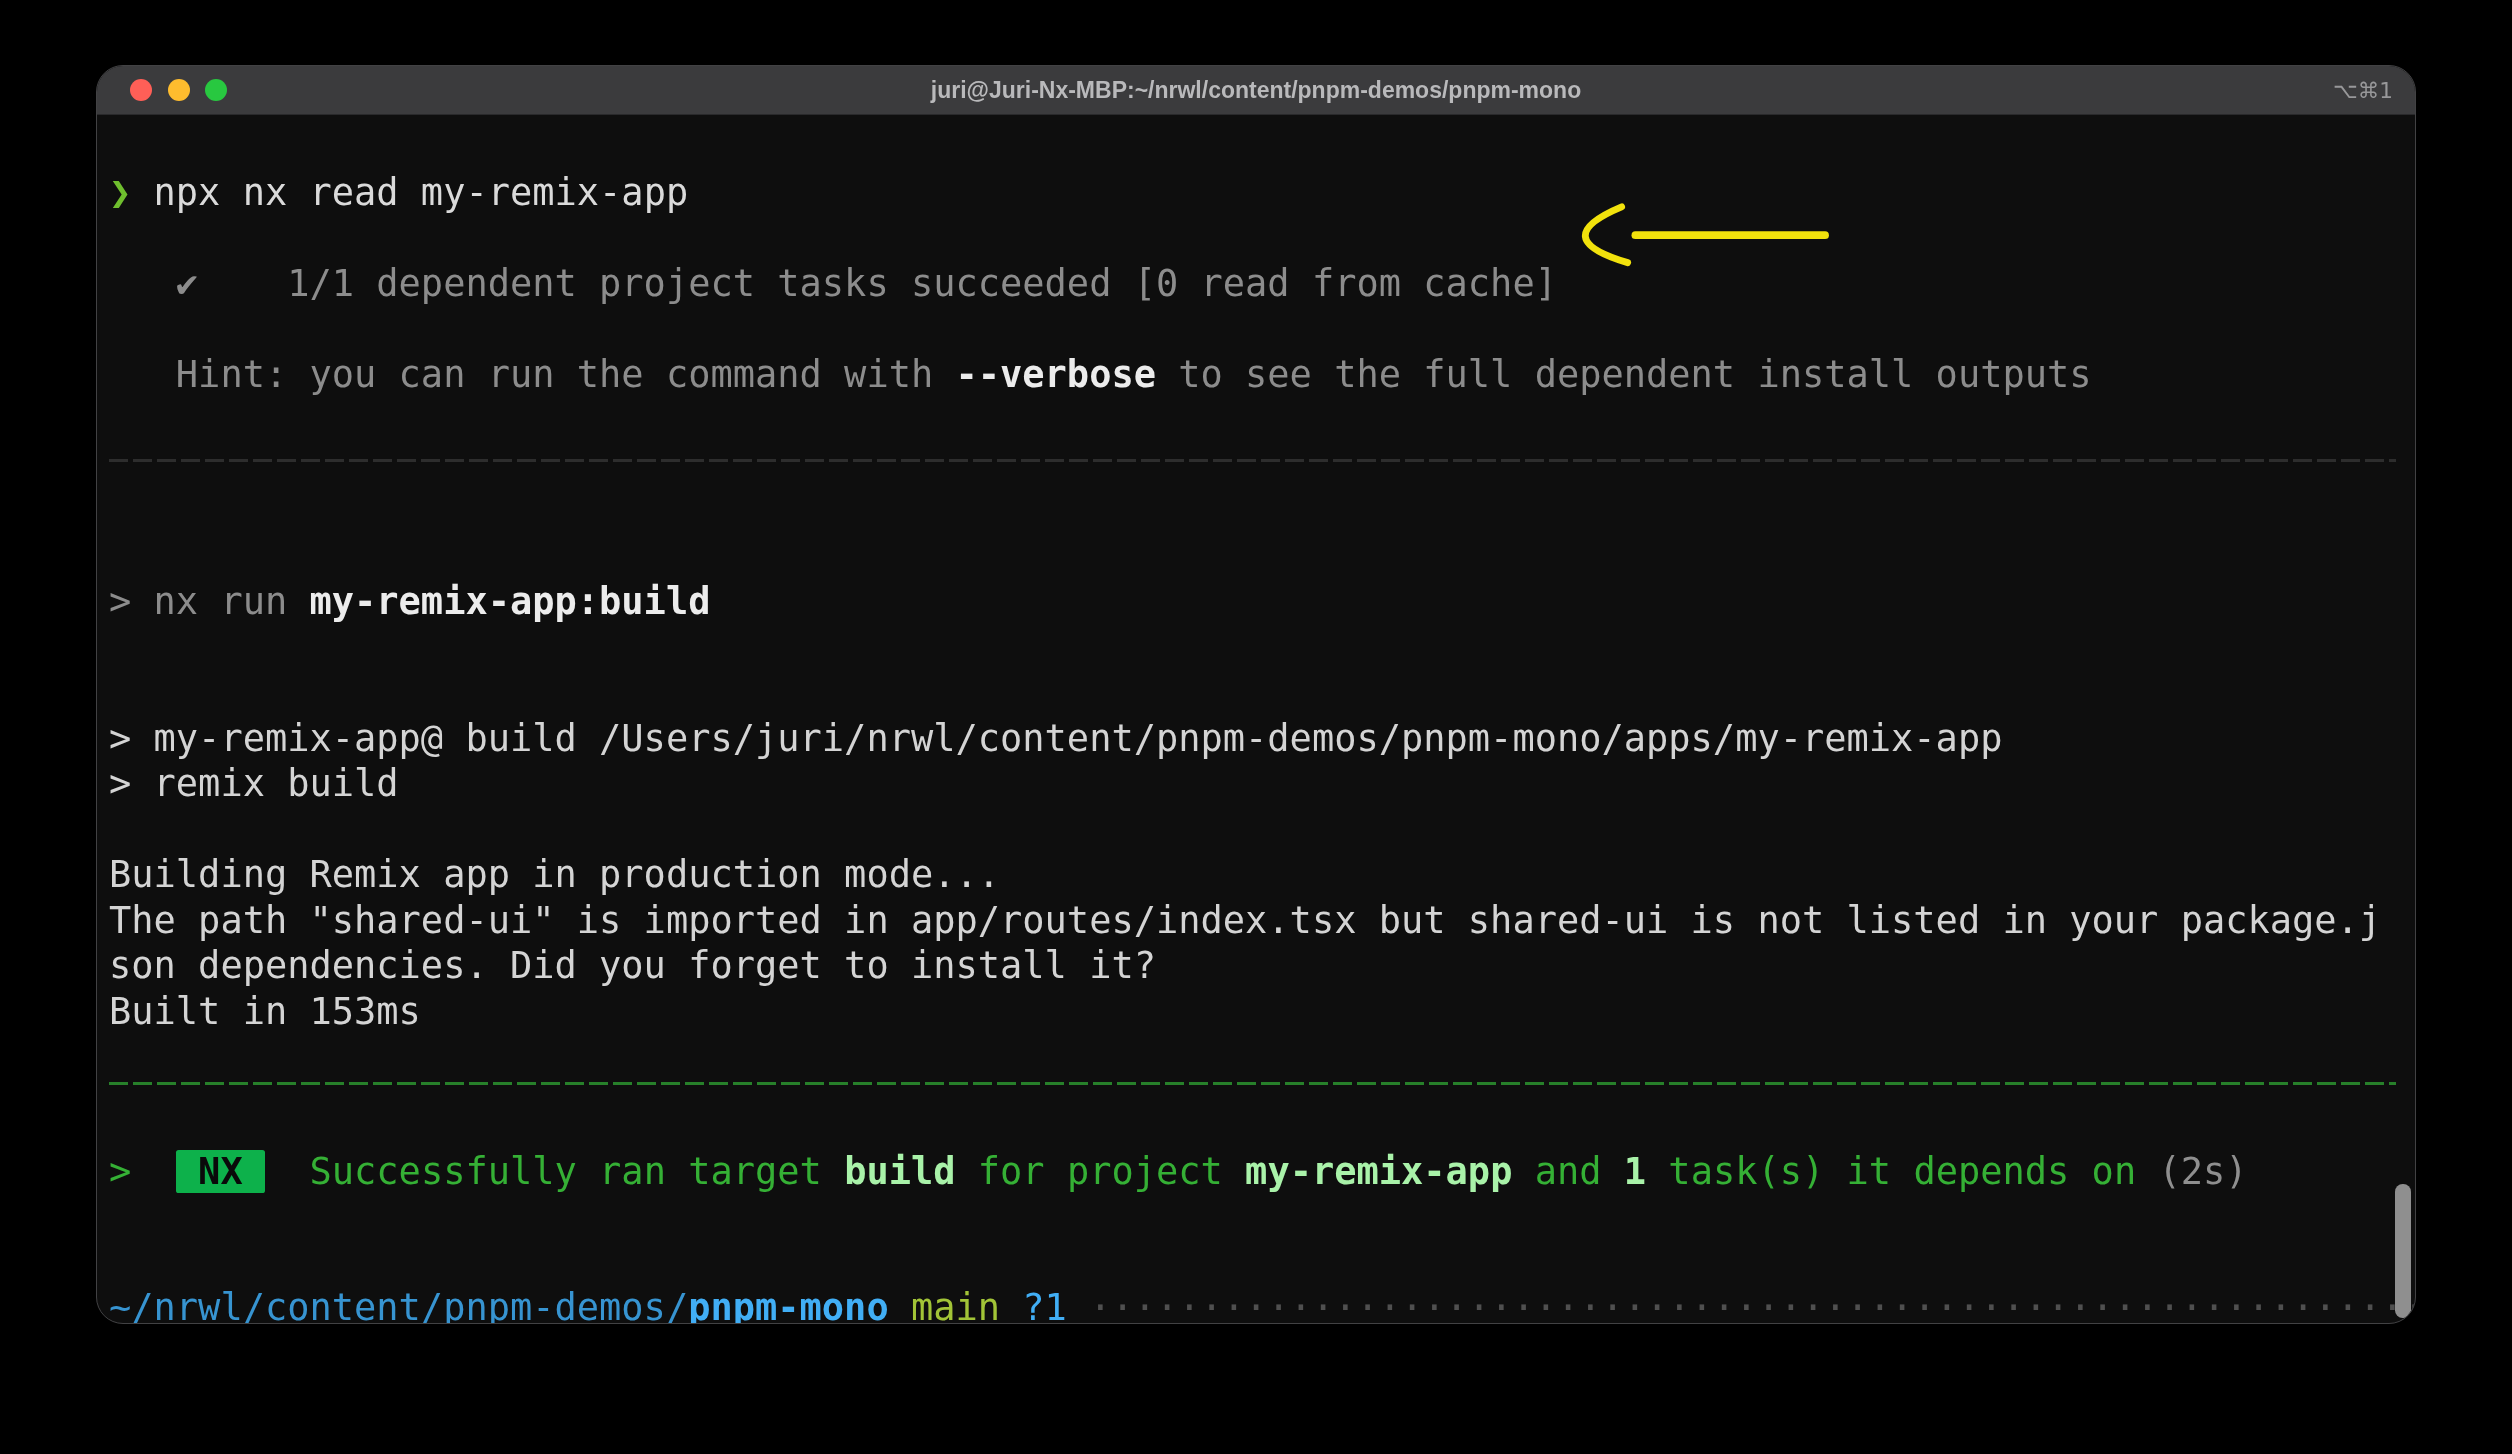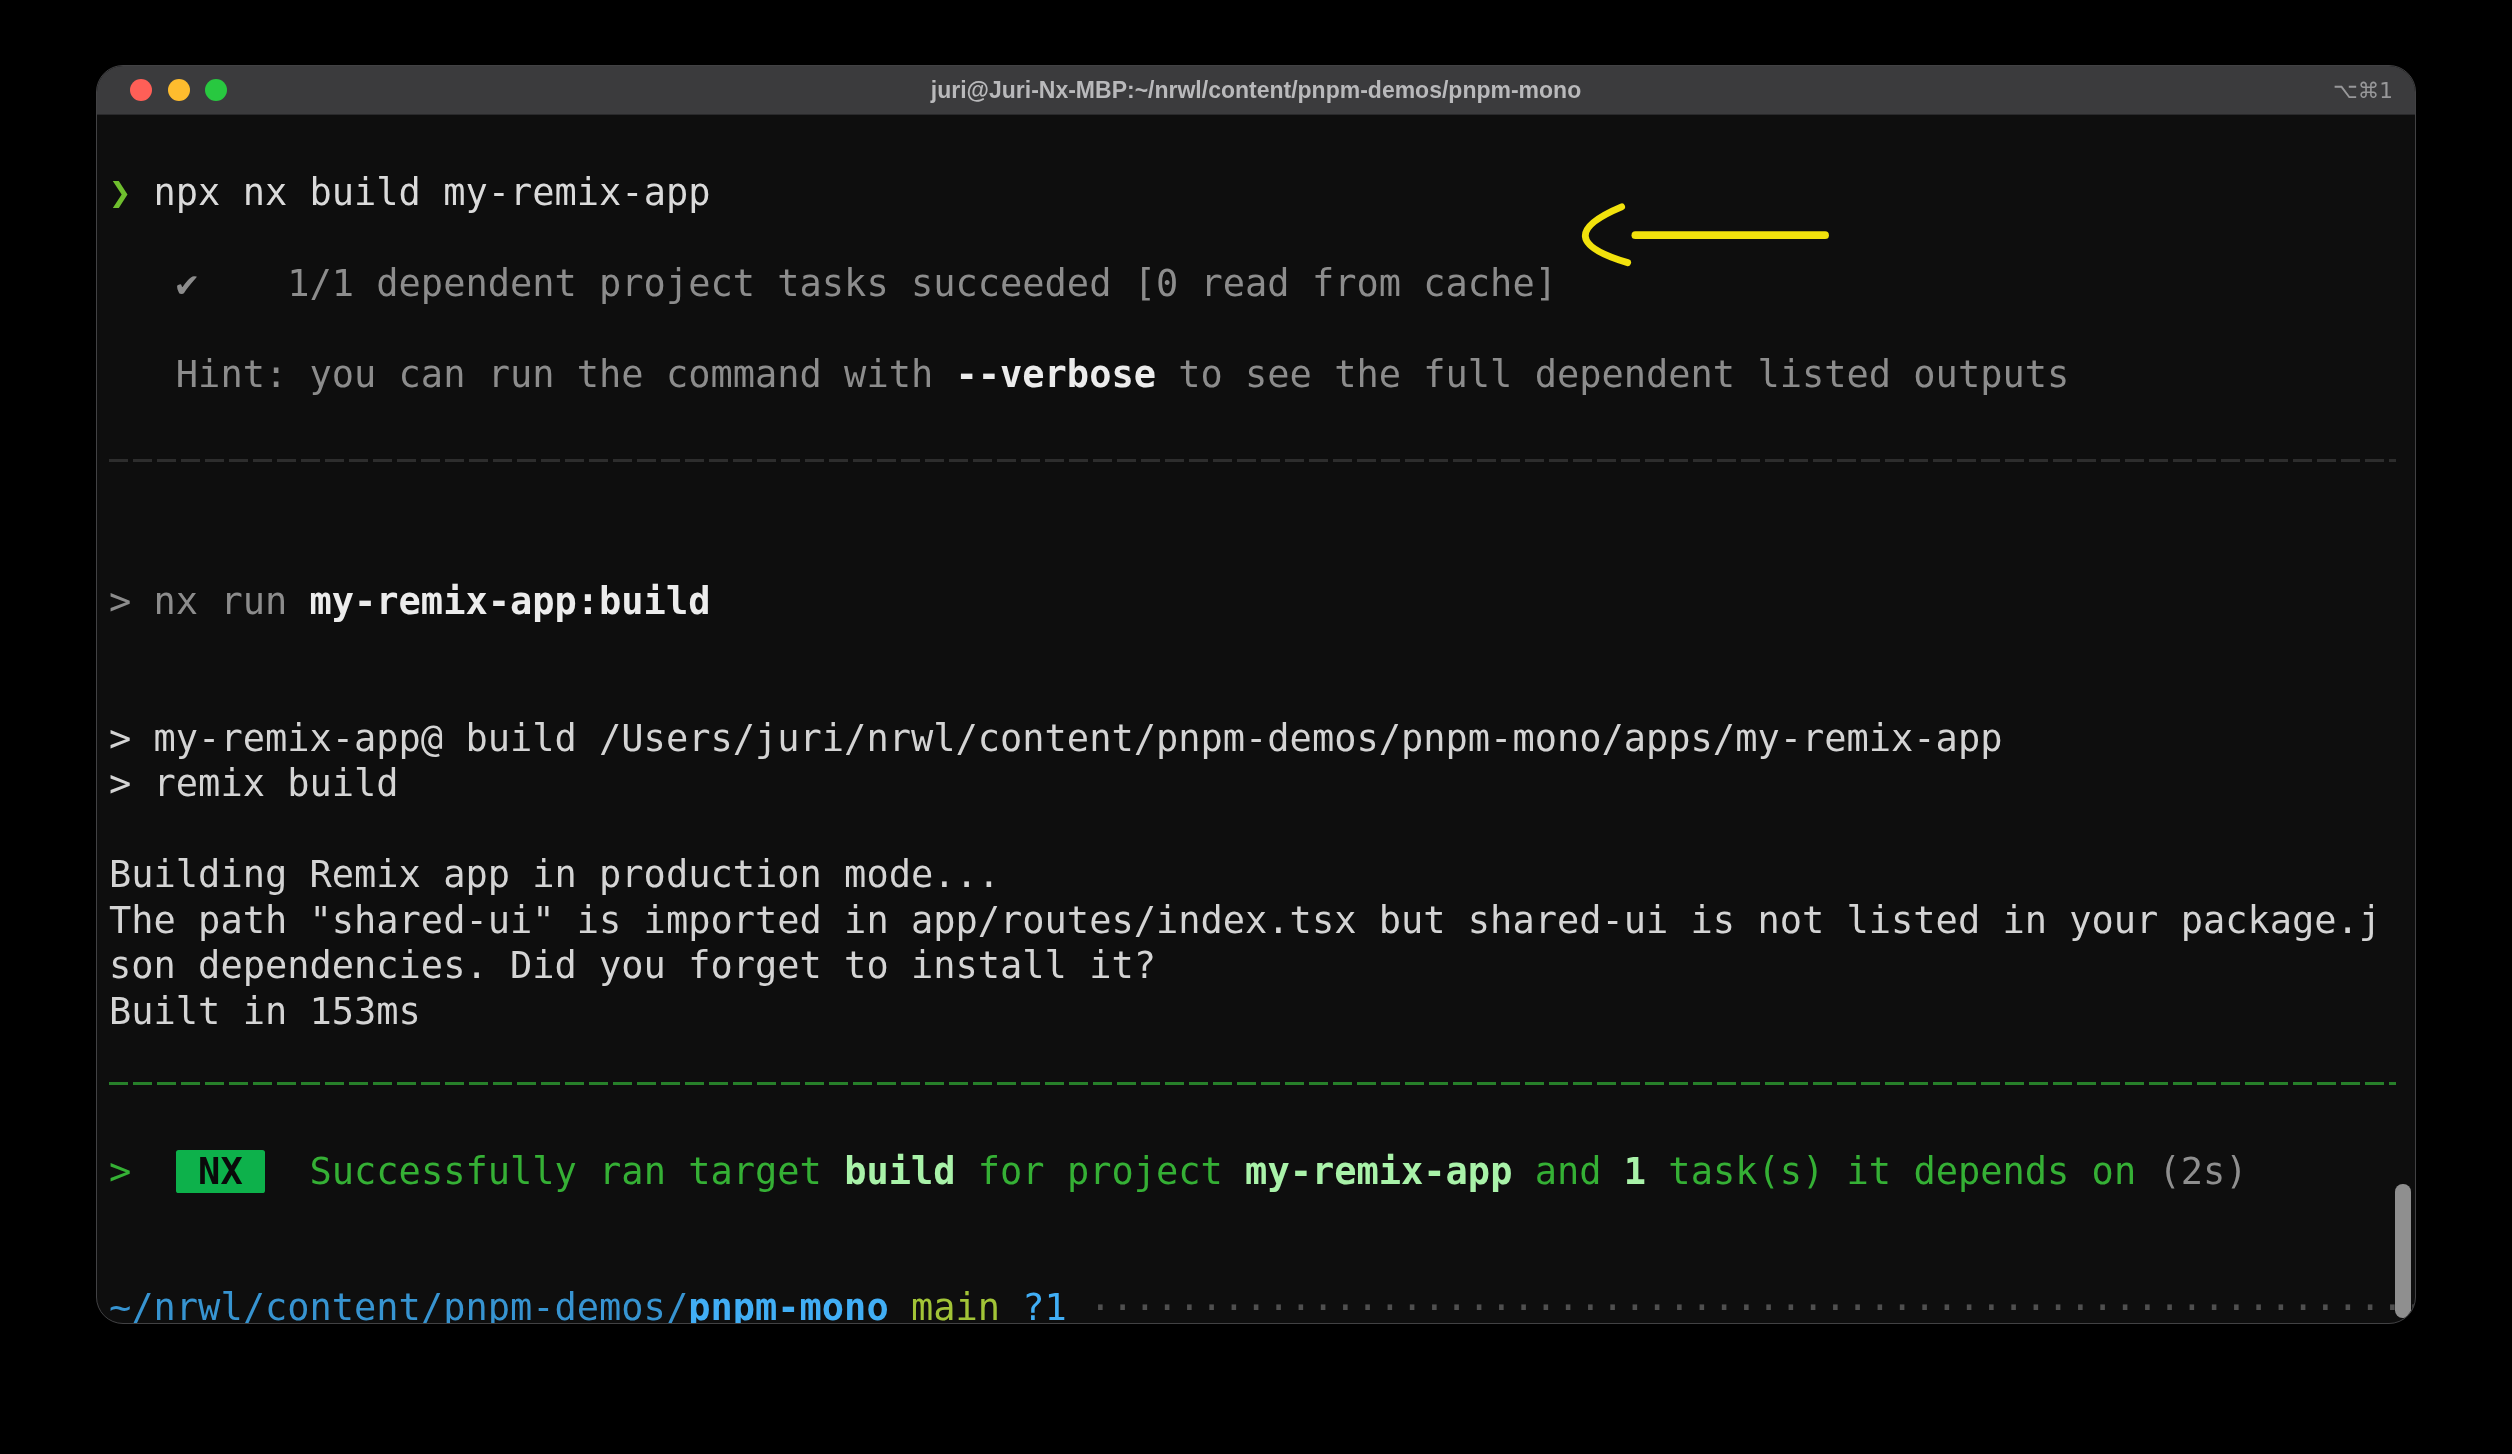--- a/index.html
+++ b/index.html
@@ -56,23 +56,23 @@
   <div class="titlebar">
     <div class="lights">
       <div class="light red"></div>
       <div class="light yellow"></div>
       <div class="light green"></div>
     </div>
     <div class="titletext">juri@Juri-Nx-MBP:~/nrwl/content/pnpm-demos/pnpm-mono</div>
     <div class="shortcut">⌥⌘1</div>
   </div>
   <div class="content" id="terminal-content">
-      <div class="line" style="top: 56px;"><span class="c-lime">❯</span><span class="c-cmd"> npx nx build my-remix-app</span></div>
+      <div class="line" style="top: 56px;"><span class="c-lime">❯</span><span class="c-cmd"> npx nx read my-remix-app</span></div>
       <div class="line" style="top: 147px;"><span class="c-dim">   ✔    1/1 dependent project tasks succeeded [0 read from cache]</span></div>
-      <div class="line" style="top: 238px;"><span class="c-dim">   Hint: you can run the command with </span><span class="c-white-bold">--verbose</span><span class="c-dim"> to see the full dependent listed outputs</span></div>
+      <div class="line" style="top: 238px;"><span class="c-dim">   Hint: you can run the command with </span><span class="c-white-bold">--verbose</span><span class="c-dim"> to see the full dependent install outputs</span></div>
       <div class="divline div-dark" style="top: 345px;"></div>
       <div class="line" style="top: 602px;"><span class="c-out">&gt; my-remix-app@ build /Users/juri/nrwl/content/pnpm-demos/pnpm-mono/apps/my-remix-app</span></div>
       <div class="line" style="top: 465px;"><span class="c-dim">&gt; nx run </span><span class="c-white-bold">my-remix-app:build</span></div>
       <div class="line" style="top: 647px;"><span class="c-out">&gt; remix build</span></div>
       <div class="line" style="top: 738px;"><span class="c-out">Building Remix app in production mode...</span></div>
       <div class="line" style="top: 784px;"><span class="c-out">The path "shared-ui" is imported in app/routes/index.tsx but shared-ui is not listed in your package.j</span></div>
       <div class="line" style="top: 829px;"><span class="c-out">son dependencies. Did you forget to install it?</span></div>
       <div class="line" style="top: 875px;"><span class="c-out">Built in 153ms</span></div>
       <div class="divline div-green" style="top: 968px;"></div>
       <div class="line" style="top: 1035px;"><span class="c-green">&gt;  </span><span class="c-nx-badge"> NX </span><span class="c-green">  </span><span class="c-green">Successfully ran target </span><span class="c-green-bright">build</span><span class="c-green"> for project </span><span class="c-green-bright">my-remix-app</span><span class="c-green"> and </span><span class="c-green-bright">1</span><span class="c-green"> task(s) it depends on </span><span class="c-gray">(2s)</span></div>

